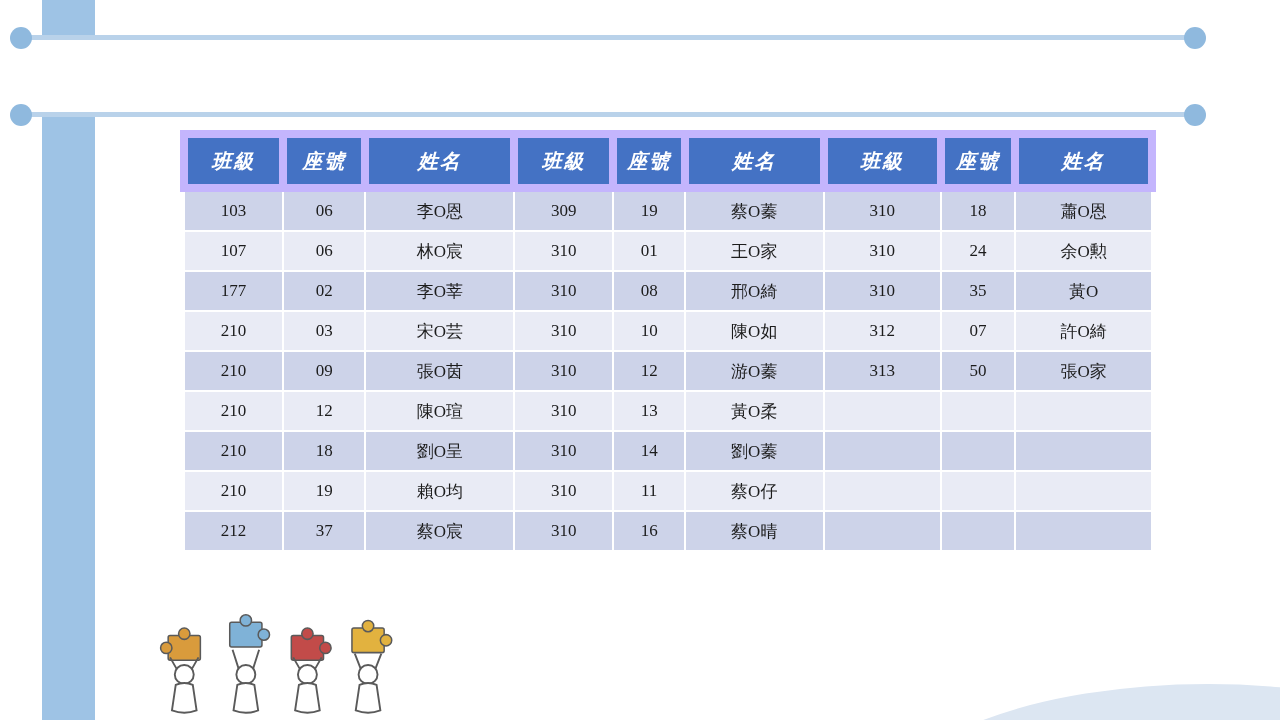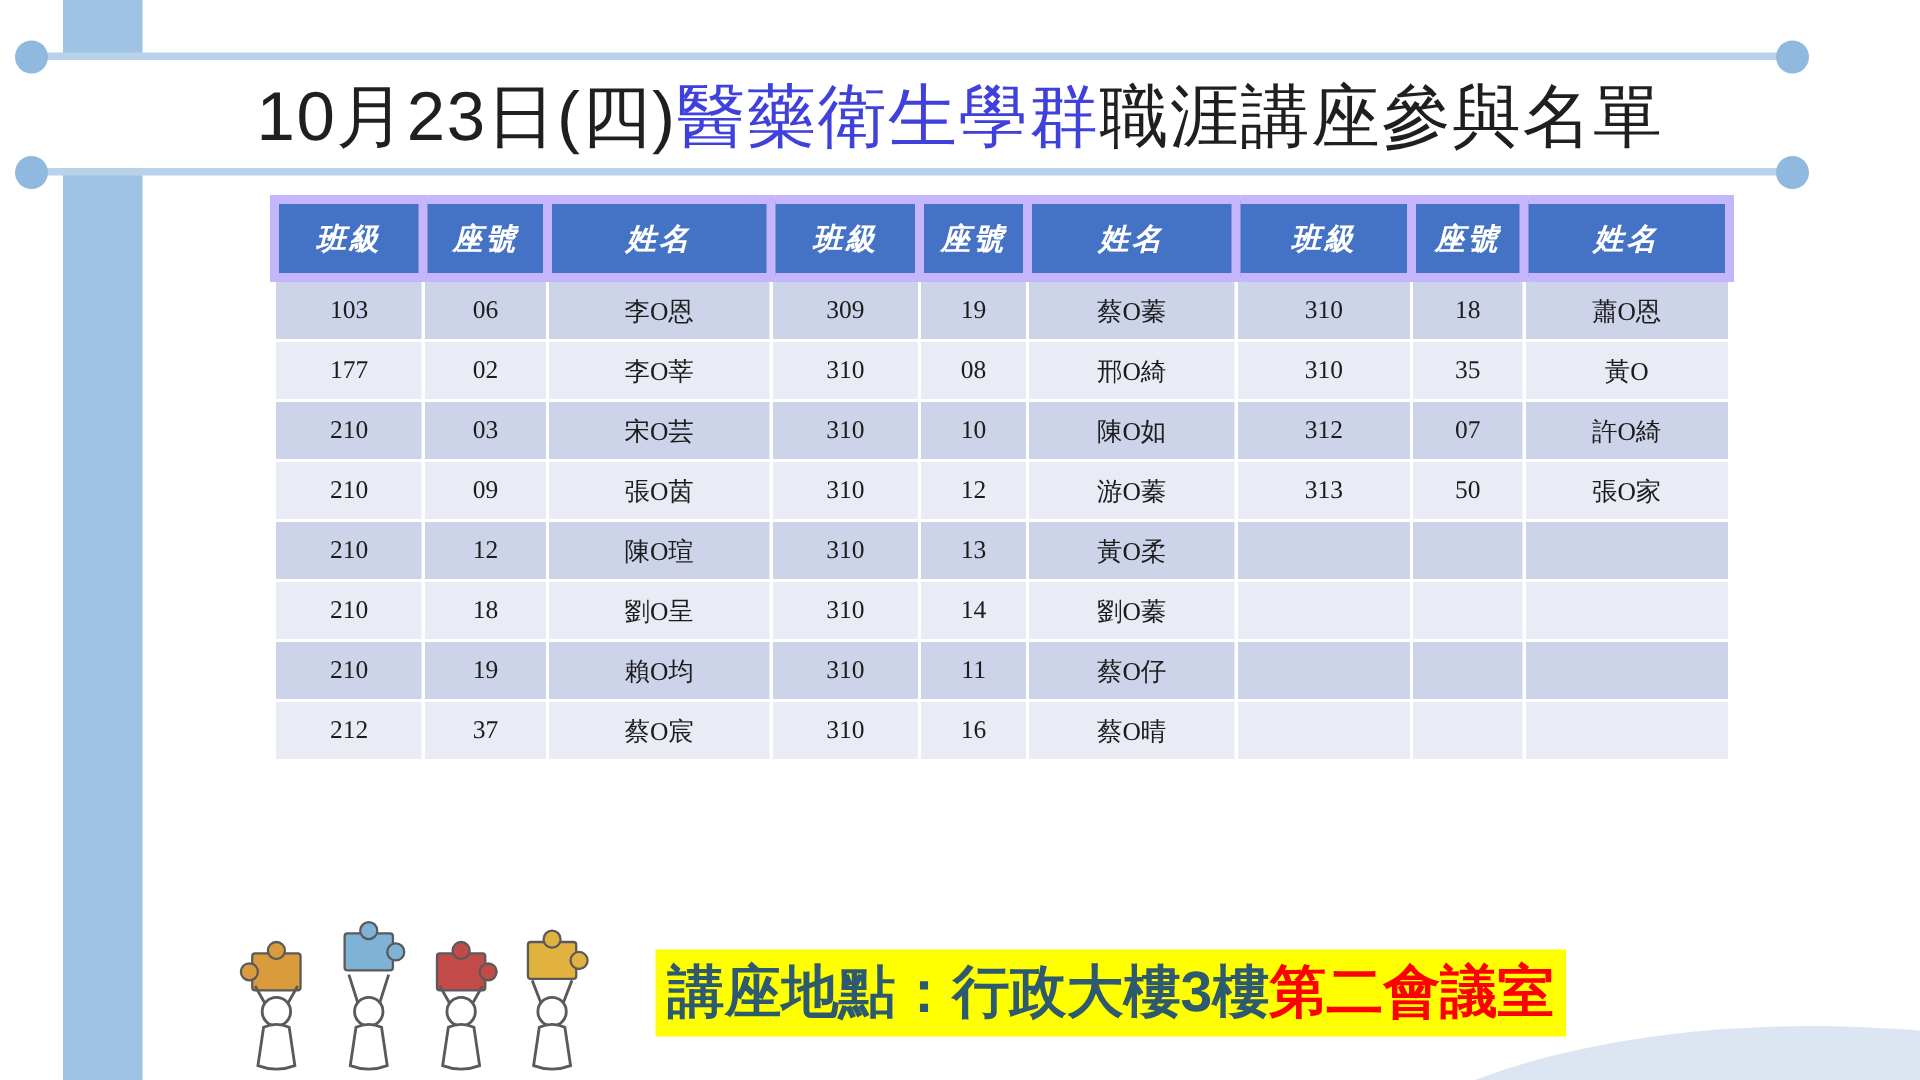--- a/index.html
+++ b/index.html
@@ -24,21 +24,21 @@
     position:absolute; left:0; top:42px; width:1280px; height:70px; line-height:70px;
     text-align:center; font-size:46px; color:#1f1f1f; letter-spacing:1px; white-space:nowrap;
   }
   .title .hl { color:var(--title-highlight); }
 
   
   .table-wrap { position:absolute; left:180px; top:130px; width:976px; }
   table.roster { width:100%; border-collapse:collapse; table-layout:fixed; font-family:"Liberation Serif", serif; }
   table.roster th {
     background:var(--header-bg); color:#fff; font-size:20px; font-weight:600; font-style:italic;
-    height:44px; border:6px solid #c4b5fd; letter-spacing:2px;
+    height:44px; border:8px solid #c4b5fd; letter-spacing:2px;
   }
   table.roster td {
     text-align:center; font-size:17px; color:#1c1c1c; height:36px; border:2px solid #fff;
     overflow:hidden; white-space:nowrap;
   }
   table.roster tbody tr:nth-child(odd)  { background:var(--row-odd); }
   table.roster tbody tr:nth-child(even) { background:var(--row-even); }
 
   
   .banner {
@@ -62,23 +62,20 @@
   <div class="corner-ellipse"></div>
 
   <div class="title-band"></div>
   <div class="hline hline-top"></div>
   <div class="hline hline-bottom"></div>
   <div class="dot dot-tl"></div>
   <div class="dot dot-tr"></div>
   <div class="dot dot-bl"></div>
   <div class="dot dot-br"></div>
 
-  <div class="title">
-    <span>10月23日(四)</span><span class="hl">醫藥衛生學群</span><span>職涯講座參與名單</span>
-  </div>
 
   <div class="table-wrap">
     <table class="roster">
       <colgroup id="roster-colgroup">
           <col style="width: 10.2459%;">
           <col style="width: 8.5041%;">
           <col style="width: 15.3689%;">
           <col style="width: 10.2459%;">
           <col style="width: 7.37705%;">
           <col style="width: 14.3443%;">
@@ -105,20 +102,31 @@
             <td>06</td>
             <td>李O恩</td>
             <td>309</td>
             <td>19</td>
             <td>蔡O蓁</td>
             <td>310</td>
             <td>18</td>
             <td>蕭O恩</td>
           </tr>
           <tr>
+            <td>107</td>
+            <td>06</td>
+            <td>林O宸</td>
+            <td>310</td>
+            <td>01</td>
+            <td>王O家</td>
+            <td>310</td>
+            <td>24</td>
+            <td>余O勲</td>
+          </tr>
+          <tr>
             <td>177</td>
             <td>02</td>
             <td>李O莘</td>
             <td>310</td>
             <td>08</td>
             <td>邢O綺</td>
             <td>310</td>
             <td>35</td>
             <td>黃O</td>
           </tr>
@@ -232,17 +240,14 @@
         <rect x="-17" y="13" width="34" height="26" rx="2"></rect>
           <circle cx="0" cy="11" r="6"></circle>
           <circle cx="19" cy="26" r="6"></circle>
       </g>
       <path d="M -7 58 L -14 40 M 7 58 L 14 40" fill="none" stroke-width="2"></path>
       <circle cx="0" cy="62" r="10" fill="#fff" stroke-width="2"></circle>
       <path d="M -9 73 Q 0 69 9 73 L 13 100 Q 0 105 -13 100 Z" fill="#fff" stroke-width="2"></path>
     </g>
   </svg>
 
-  <div class="banner">
-    <span class="loc">講座地點：行政大樓3樓</span><span class="room">第二會議室</span>
-  </div>
 
 </div>
 
 </body></html>

